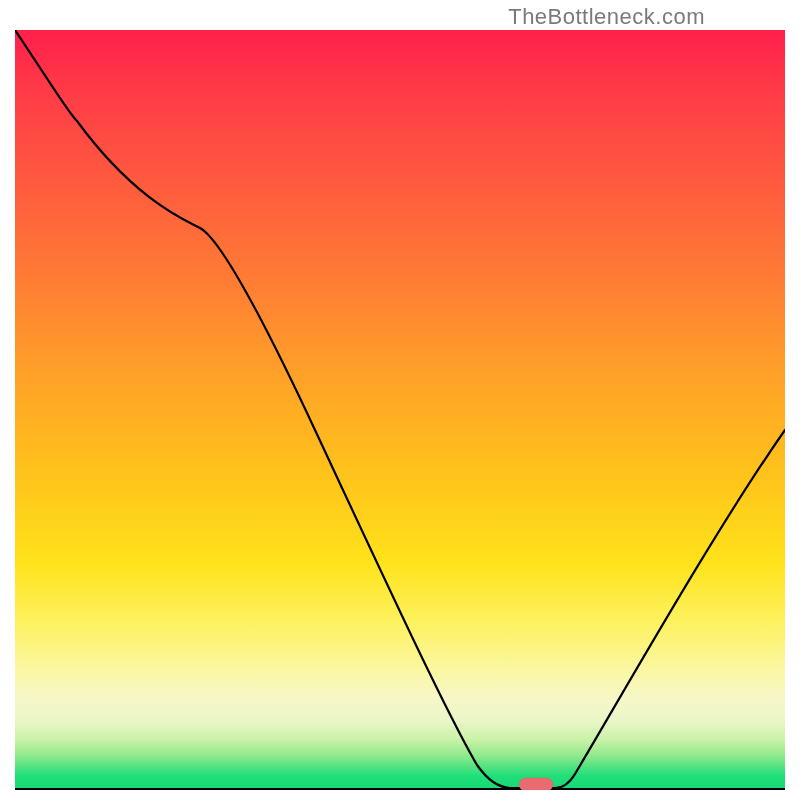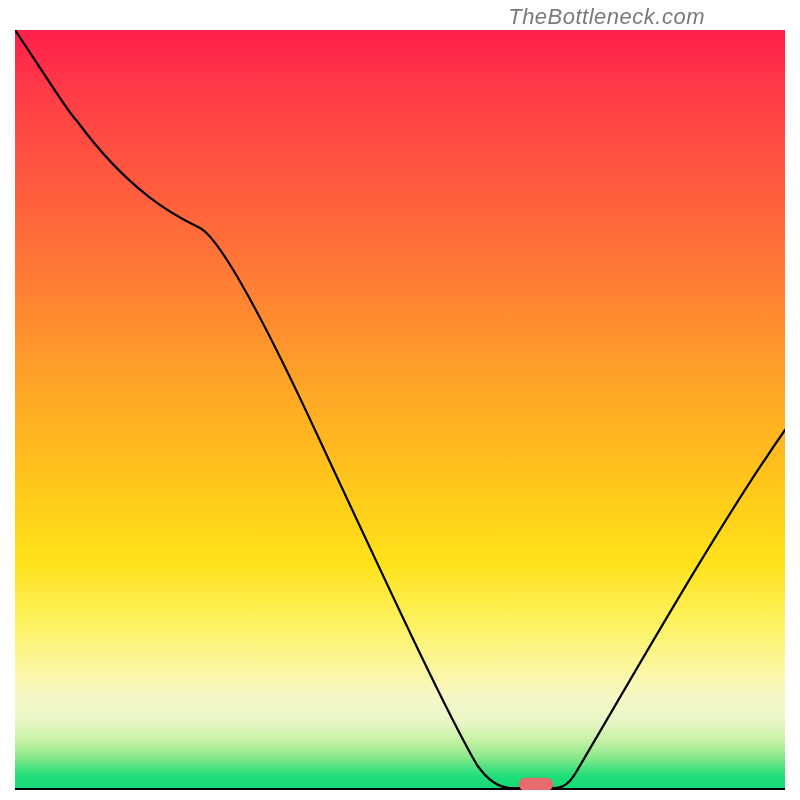--- a/index.html
+++ b/index.html
@@ -8,21 +8,20 @@
     width: 800px;
     height: 800px;
     background: #ffffff;
     overflow: hidden;
     font-family: Arial, Helvetica, sans-serif;
   }
   .stage {
     position: relative;
     width: 717px;
     height: 800px;
-    font-style: italic;
   }
   .watermark {
     position: absolute;
     top: 4px;
     right: 12px;
     font-size: 22px;
     letter-spacing: 0.5px;
     color: #7a7a7a;
     font-weight: 500;
     user-select: none;

